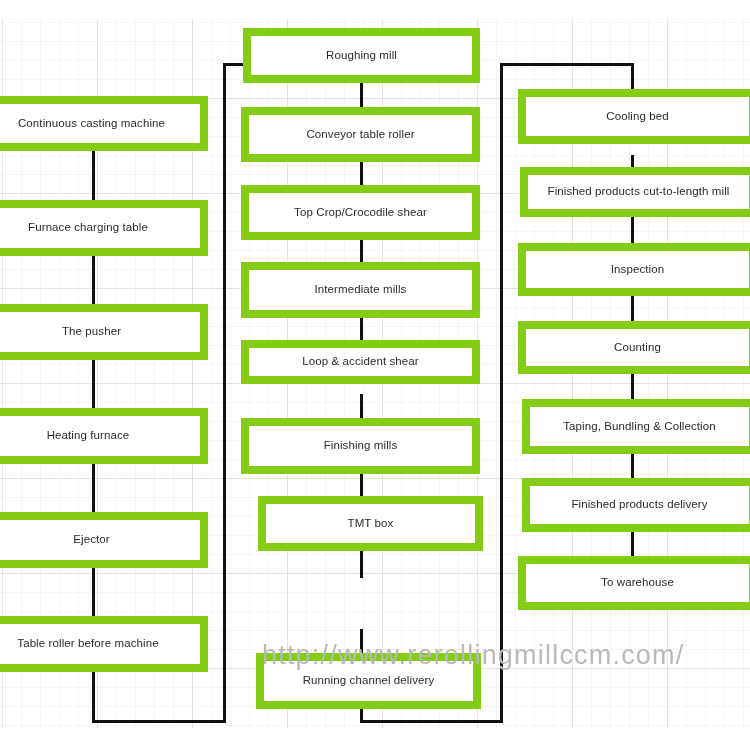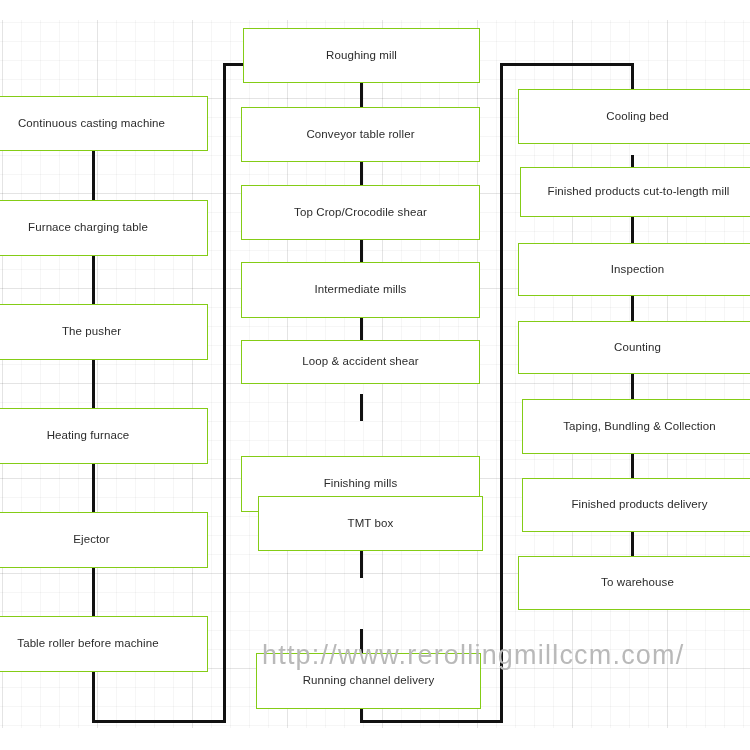--- a/index.html
+++ b/index.html
@@ -43,21 +43,21 @@
     pointer-events: none;
   }
   #band-top    { top: 0;    height: 20px; }
   #band-bottom { bottom: 0; height: 22px; }
 
   
   .node {
     position: absolute;
     box-sizing: border-box;
     background: #ffffff;
-    border: 1px solid #84cc16;
+    border: 8px solid #84cc16;
     display: flex;
     align-items: center;
     justify-content: center;
     text-align: center;
     color: #2b2b2b;
     font-size: 11.5px;
     line-height: 1.2;
     letter-spacing: 0.1px;
     z-index: 3;
   }
@@ -164,21 +164,21 @@
   </div>
 
   <div class="node" style="left:241px; top:262px; width:239px; height:56px;">
     <span>Intermediate mills</span>
   </div>
 
   <div class="node" style="left:241px; top:340px; width:239px; height:44px;">
     <span>Loop &amp; accident shear</span>
   </div>
 
-  <div class="node" style="left:241px; top:418px; width:239px; height:56px;margin-top:38px;">
+  <div class="node" style="left:241px; top:418px; width:239px; height:56px;">
     <span>Finishing mills</span>
   </div>
 
   <div class="node" style="left:258px; top:496px; width:225px; height:55px;">
     <span>TMT box</span>
   </div>
 
 
   <div class="node" style="left:256px; top:653px; width:225px; height:56px;">
     <span>Running channel delivery</span>

